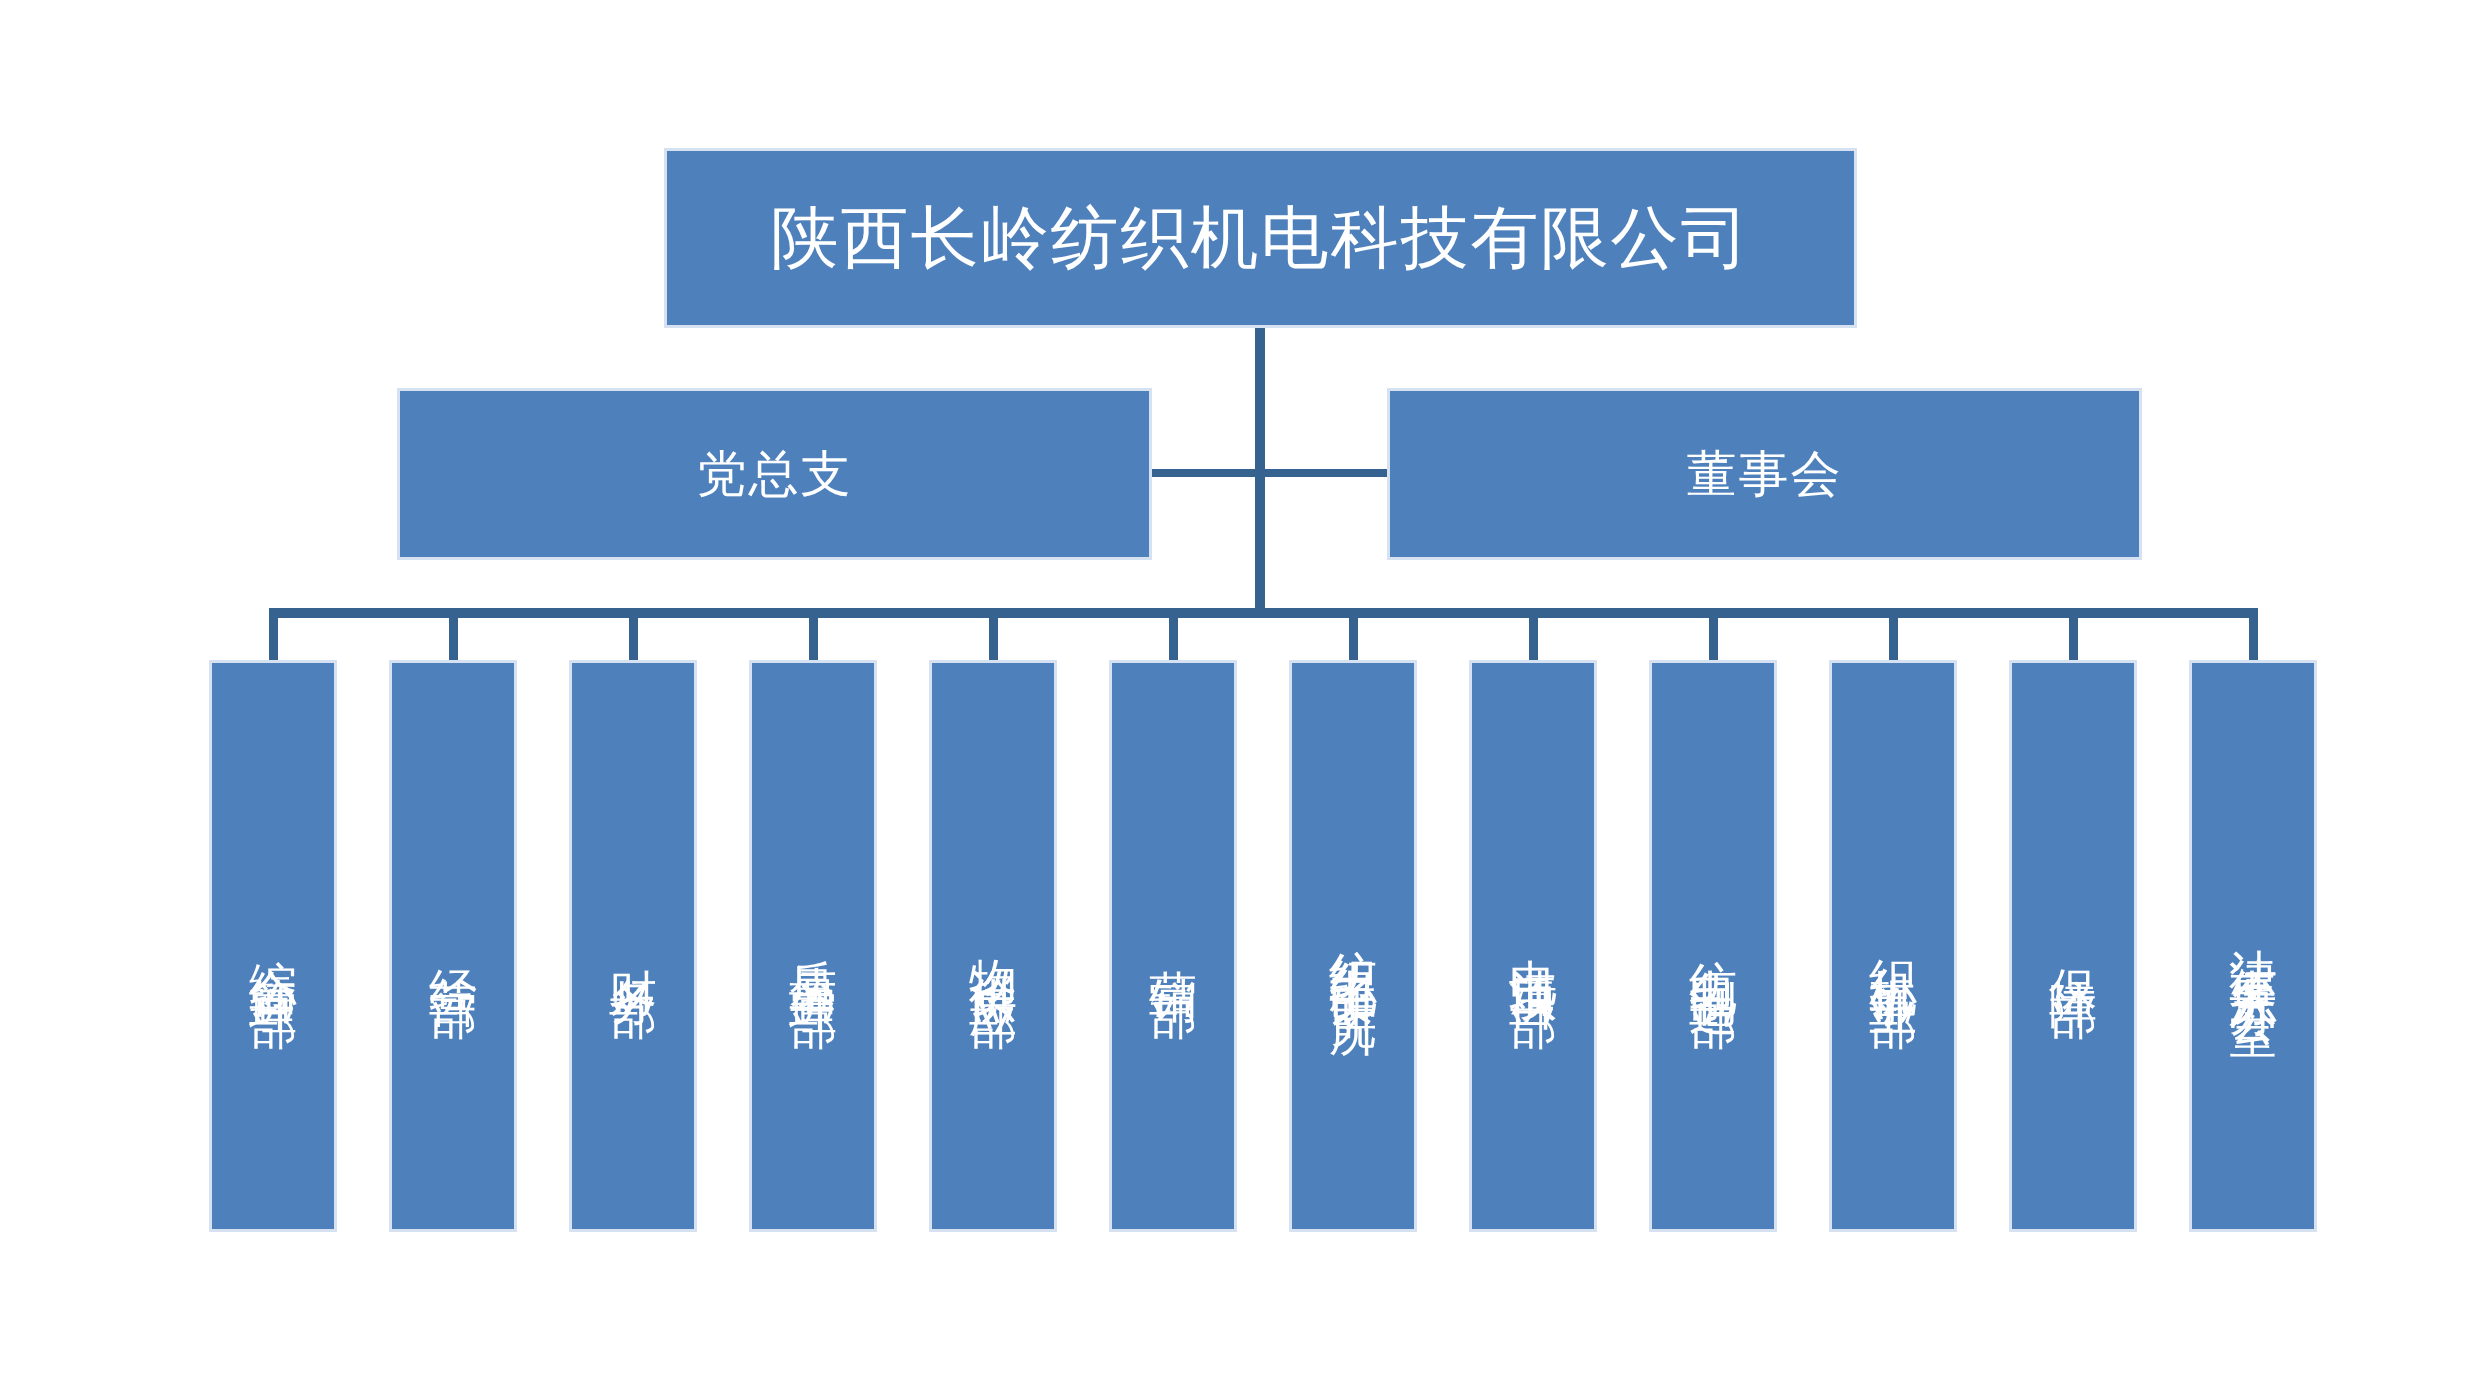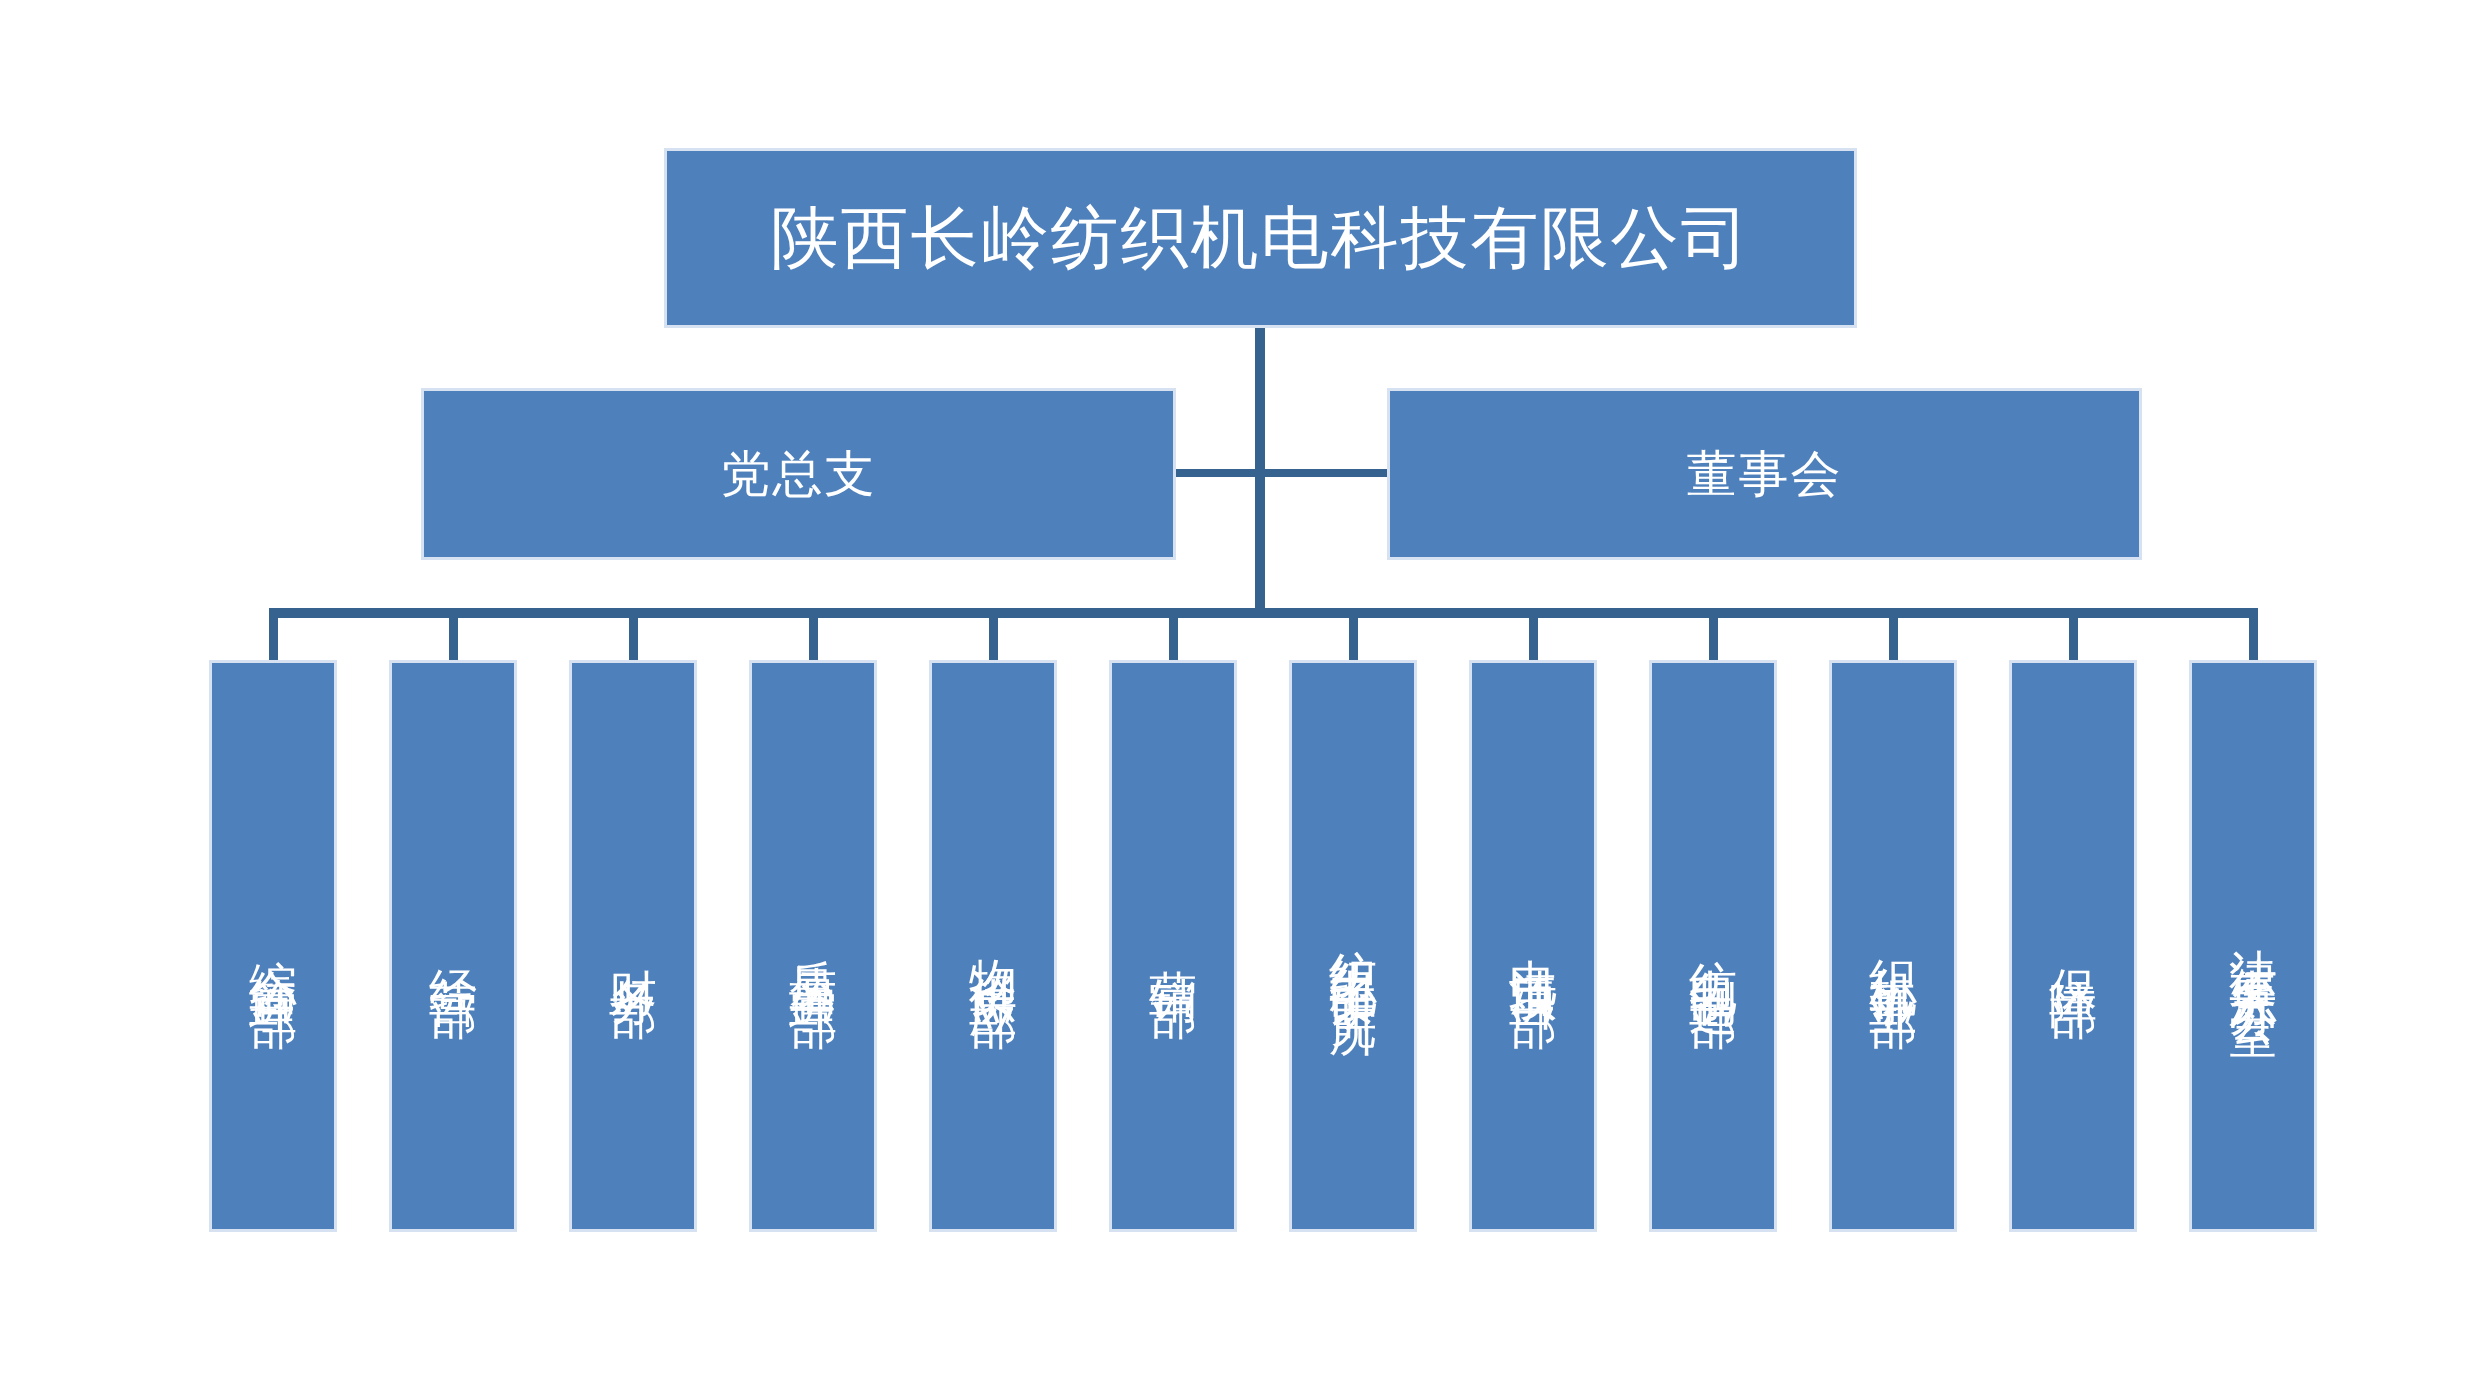--- a/index.html
+++ b/index.html
@@ -42,21 +42,21 @@
     letter-spacing: 2px;
   }
 
   
   .node-level2 {
     top: 388px;
     height: 172px;
     font-size: 50px;
     letter-spacing: 2px;
   }
-  .node-party  { left: 397px; width: 755px; margin-left: 24px; }
+  .node-party  { left: 397px; width: 755px; }
   .node-board  { left: 1369px; width: 755px; margin-left: 18px; }
 
   
   .node-dept {
     top: 660px;
     height: 572px;
     width: 128px;
     font-size: 48px;
     align-items: center;
     justify-content: center;

